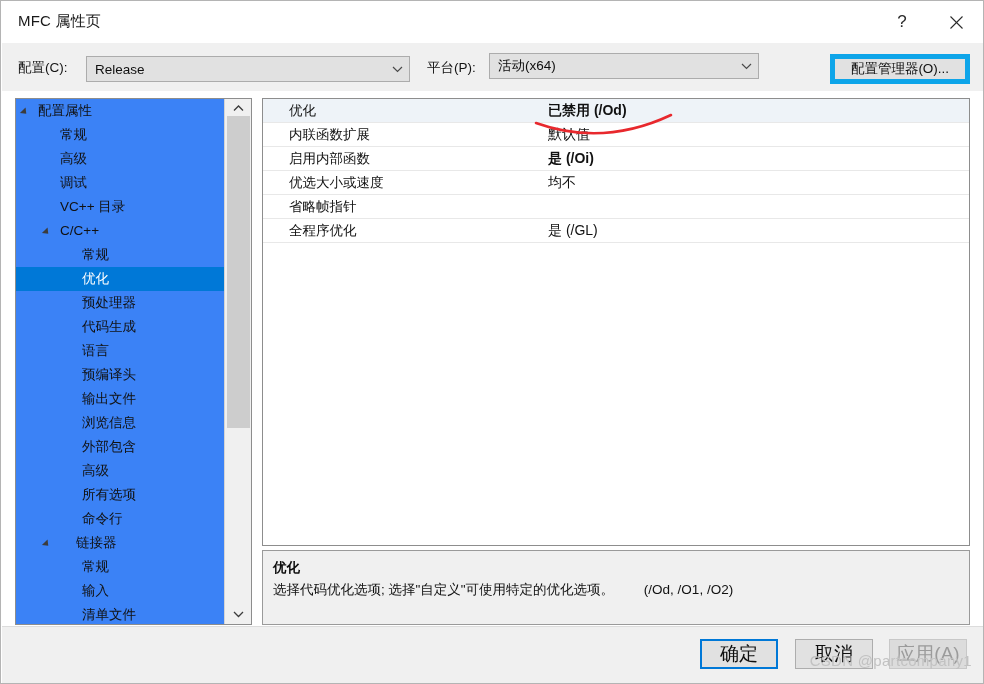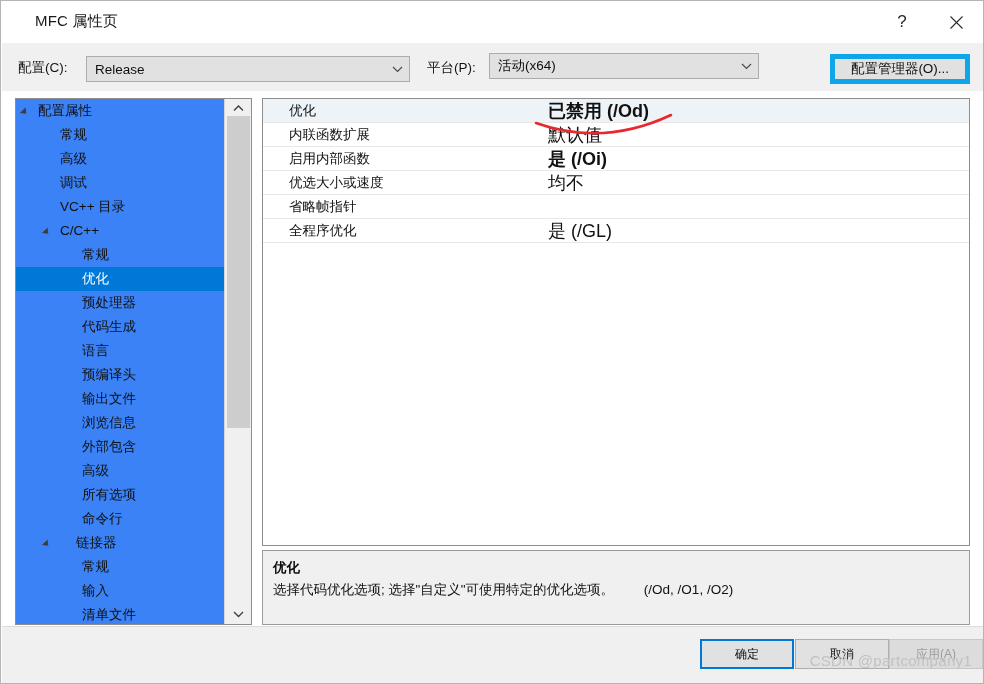--- a/index.html
+++ b/index.html
@@ -24,21 +24,21 @@
   
   .titlebar {
     position: absolute;
     left: 0; top: 0;
     width: 984px; height: 42px;
     background: #ffffff;
     box-sizing: border-box;
   }
   .title-text {
     position: absolute;
-    left: 34px; top: 11px;
+    left: 17px; top: 11px;
     font-size: 15px;
     color: #1a1a1a;
     letter-spacing: 0.2px;
     white-space: nowrap;
   }
   .title-btn {
     position: absolute;
     top: 0;
     height: 42px;
     width: 46px;
@@ -197,21 +197,21 @@
     padding-left: 26px;
     box-sizing: border-box;
     font-size: 13.5px;
     color: #111111;
     white-space: nowrap;
     overflow: hidden;
   }
   .prow .pval {
     flex: 1;
     padding-left: 4px;
-    font-size: 18px;
+    font-size: 14px;
     color: #111111;
     white-space: nowrap;
     overflow: hidden;
   }
   .prow .pval.bold { font-weight: bold; }
 
   
   .annot {
     position: absolute;
     left: 0; top: 0;
@@ -247,28 +247,28 @@
   .footer {
     position: absolute;
     left: 1px; bottom: 0;
     width: 982px; height: 56px;
     background: #f0f0f0;
     border-top: 1px solid #dcdcdc;
   }
   .fbtn {
     position: absolute;
     top: 12px;
-    width: 94px; height: 30px;
+    width: 78px; height: 30px;
     background: #e1e1e1;
     border: 1px solid #adadad;
     box-sizing: border-box;
     display: flex;
     align-items: center;
     justify-content: center;
-    font-size: 12px;
+    font-size: 19px;
     color: #0f0f0f;
     cursor: default;
     white-space: nowrap;
   }
   .fbtn.primary {
     border: 2px solid #0078d7;
     background: #e1e1e1;
   }
   .fbtn.disabled {
     color: #9b9b9b;

